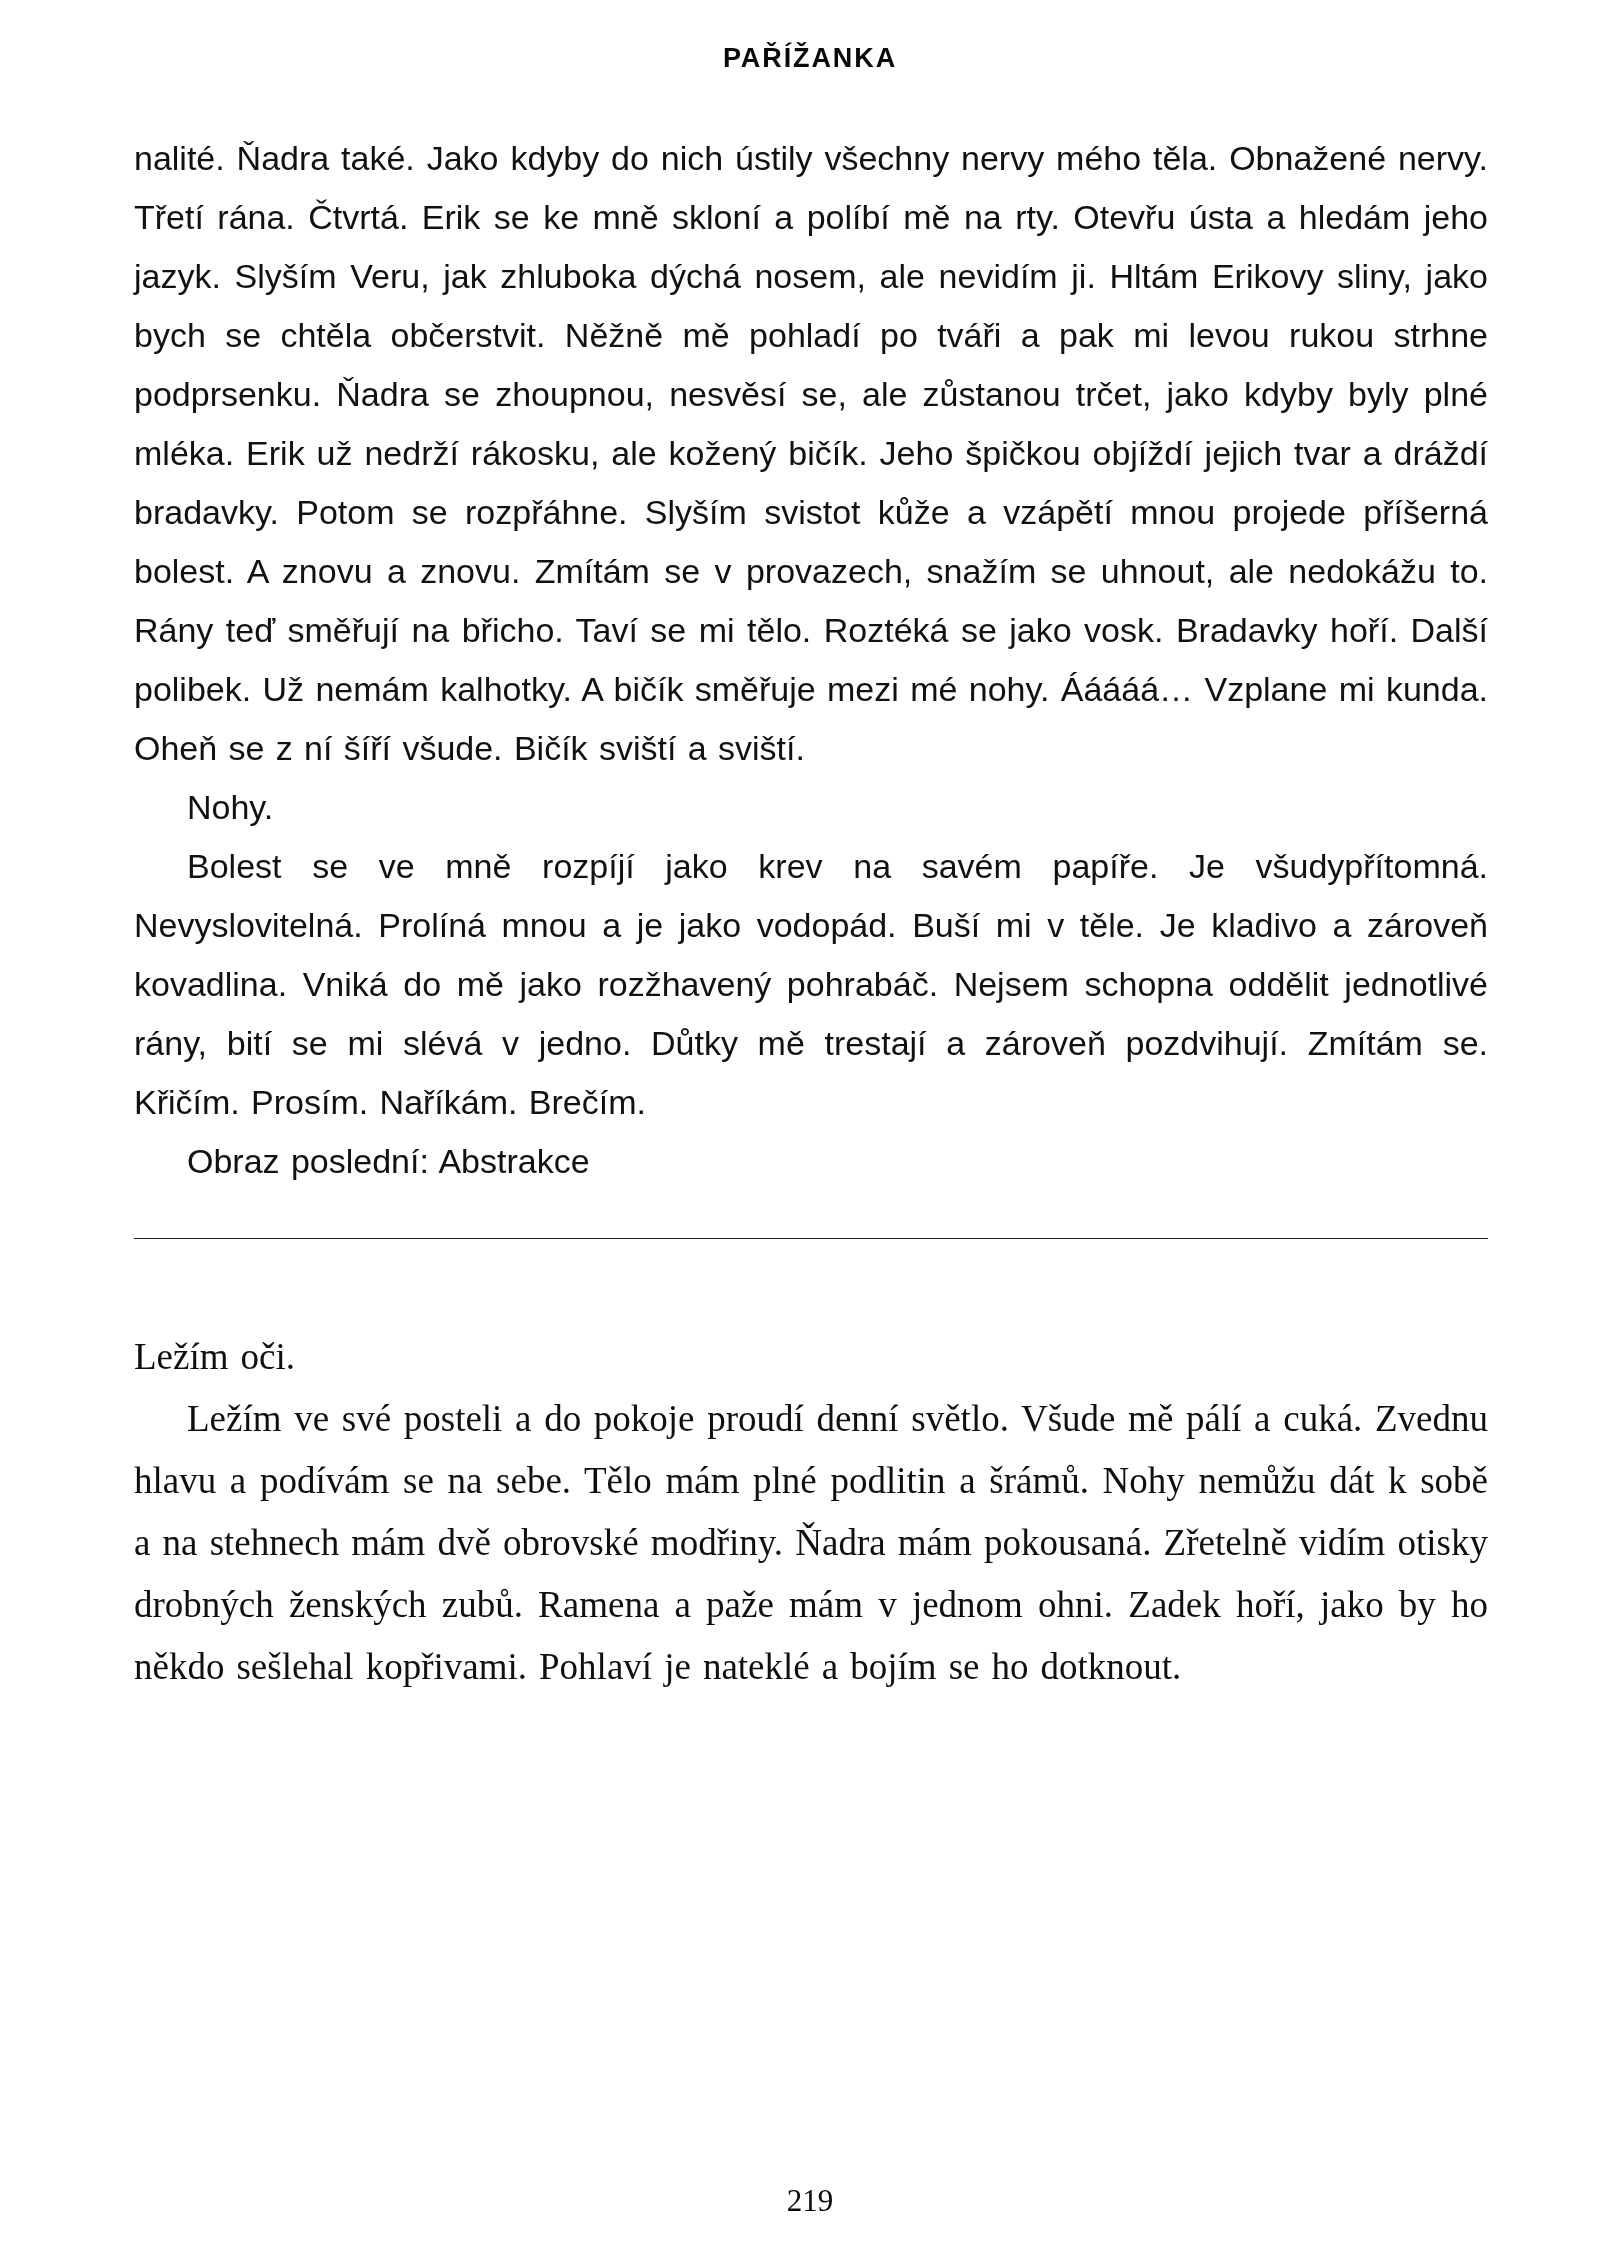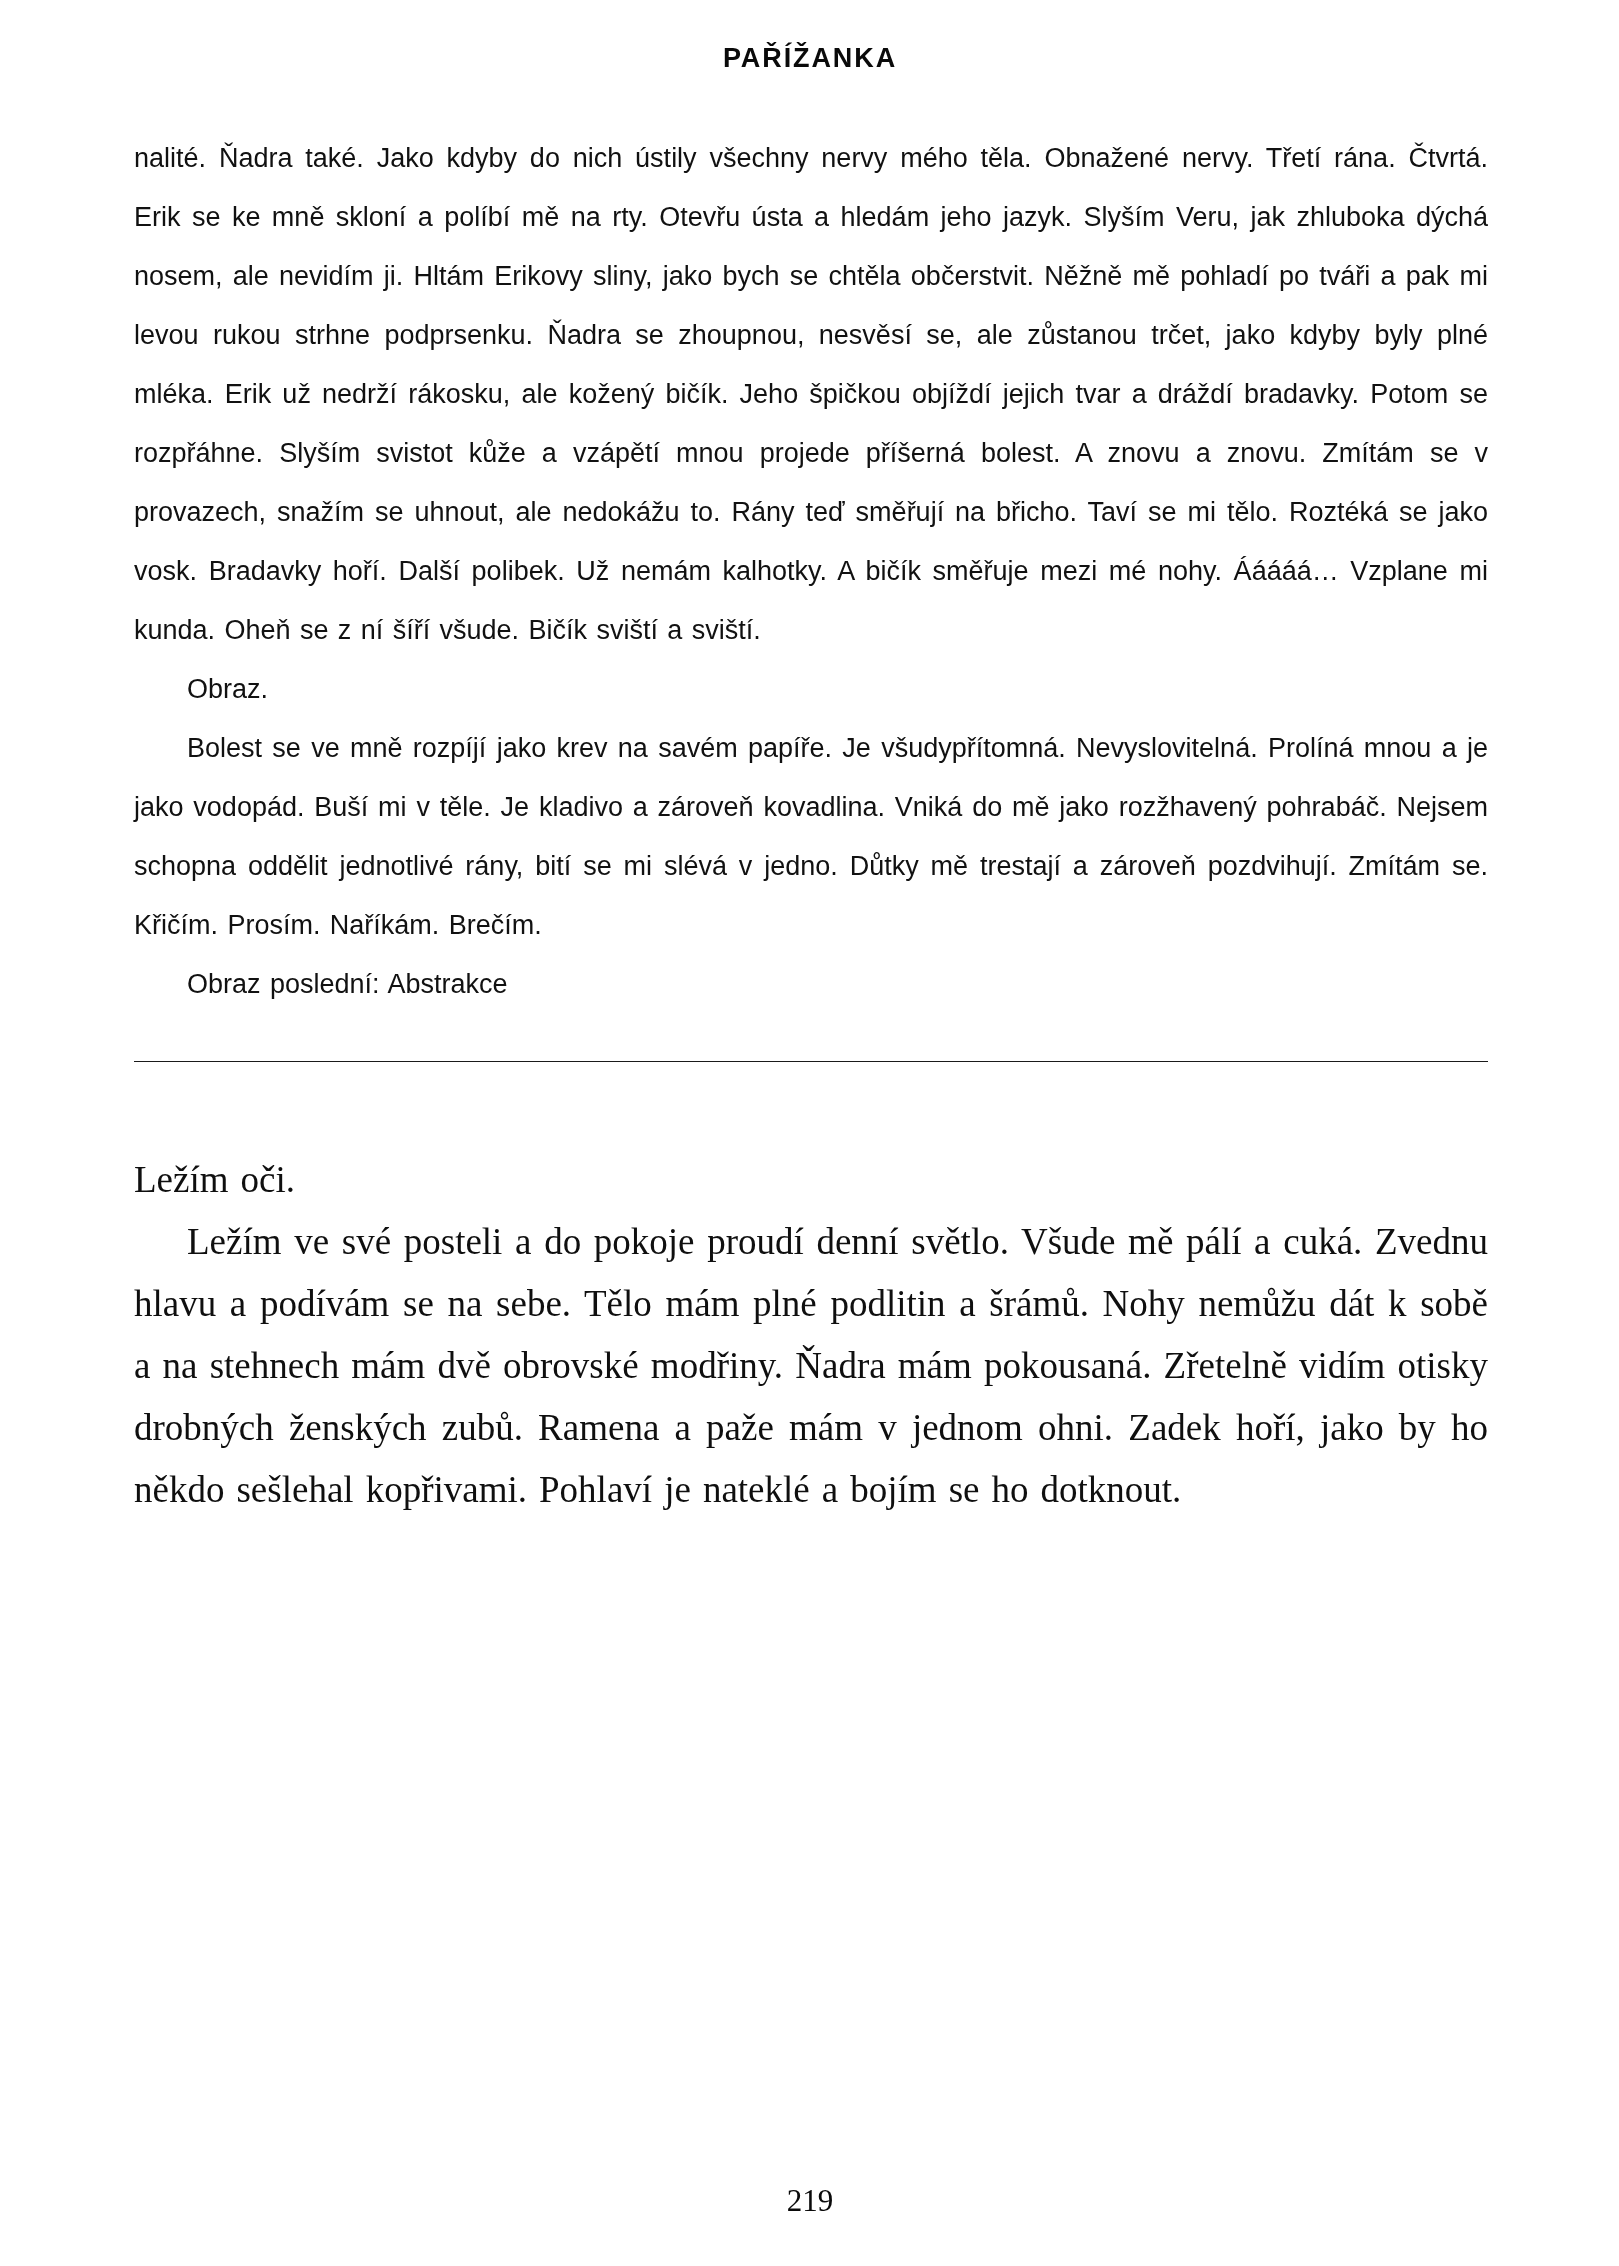--- a/index.html
+++ b/index.html
@@ -20,21 +20,21 @@
     text-align: center;
     font-family: "Liberation Sans", sans-serif;
     font-weight: bold;
     font-size: 27px;
     letter-spacing: 1.9px;
     color: #0a0a0a;
   }
   .sans-section {
     margin: 55px 132px 0 134px;
     font-family: "Liberation Sans", "DejaVu Sans", sans-serif;
-    font-size: 27px;
+    font-size: 34px;
     line-height: 59px;
     text-align: justify;
     word-spacing: 1.9px;
     color: #111111;
   }
   .sans-section p,
   .serif-section p {
     margin: 0;
   }
   .sans-section p.indent,
@@ -70,21 +70,21 @@
 </style>
 </head>
 <body>
 
 <div class="page">
 
   <div class="running-head">PAŘÍŽANKA</div>
 
   <section class="sans-section">
       <p>nalité. Ňadra také. Jako kdyby do nich ústily všechny nervy mého těla. Obnažené nervy. Třetí rána. Čtvrtá. Erik se ke mně skloní a políbí mě na rty. Otevřu ústa a hledám jeho jazyk. Slyším Veru, jak zhluboka dýchá nosem, ale nevidím ji. Hltám Erikovy sliny, jako bych se chtěla občerstvit. Něžně mě pohladí po tváři a pak mi levou rukou strhne podprsenku. Ňadra se zhoupnou, nesvěsí se, ale zůstanou trčet, jako kdyby byly plné mléka. Erik už nedrží rákosku, ale kožený bičík. Jeho špičkou objíždí jejich tvar a dráždí bradavky. Potom se rozpřáhne. Slyším svistot kůže a vzápětí mnou projede příšerná bolest. A znovu a znovu. Zmítám se v provazech, snažím se uhnout, ale nedokážu to. Rány teď směřují na břicho. Taví se mi tělo. Roztéká se jako vosk. Bradavky hoří. Další polibek. Už nemám kalhotky. A bičík směřuje mezi mé nohy. Ááááá… Vzplane mi kunda. Oheň se z ní šíří všude. Bičík sviští a sviští.</p>
-      <p class="indent">Obraz.</p>
+      <p class="indent">Nohy.</p>
       <p class="indent">Bolest se ve mně rozpíjí jako krev na savém papíře. Je všudypřítomná. Nevyslovitelná. Prolíná mnou a je jako vodopád. Buší mi v těle. Je kladivo a zároveň kovadlina. Vniká do mě jako rozžhavený pohrabáč. Nejsem schopna oddělit jednotlivé rány, bití se mi slévá v jedno. Důtky mě trestají a zároveň pozdvihují. Zmítám se. Křičím. Prosím. Naříkám. Brečím.</p>
       <p class="indent">Obraz poslední: Abstrakce</p>
     </section>
 
   <hr class="section-divider">
 
   <section class="serif-section">
 
   <p>Ležím oči.</p>
       <p class="indent">Ležím ve své posteli a do pokoje proudí denní světlo. Všude mě pálí a cuká. Zvednu hlavu a podívám se na sebe. Tělo mám plné podlitin a šrámů. Nohy nemůžu dát k sobě a na stehnech mám dvě obrovské modřiny. Ňadra mám pokousaná. Zřetelně vidím otisky drobných ženských zubů. Ramena a paže mám v jednom ohni. Zadek hoří, jako by ho někdo sešlehal kopřivami. Pohlaví je nateklé a bojím se ho dotknout.</p>

